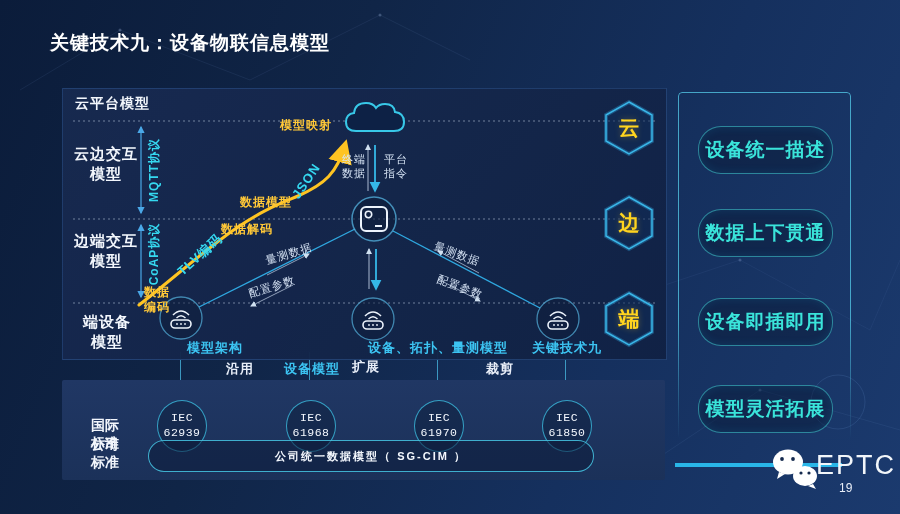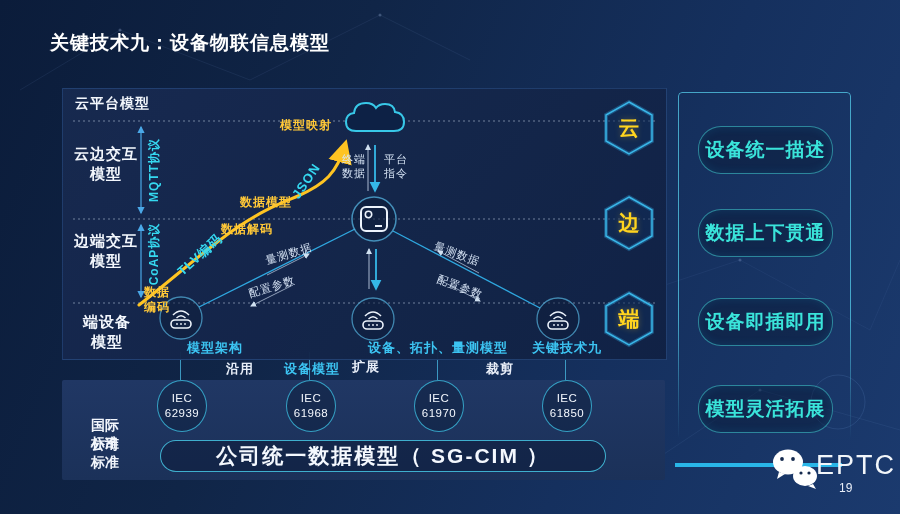--- a/index.html
+++ b/index.html
@@ -22,28 +22,28 @@
   .flow{color:#d7e4f5;font-size:11px;letter-spacing:1px;}
   .node{color:#3cc4f2;font-weight:700;font-size:13px;letter-spacing:1px;}
   .hex-t{color:#ffd41f;font-weight:700;font-size:21px;text-shadow:0 0 6px rgba(255,200,40,.35);}
   
   .conn{position:absolute;width:1px;height:37px;top:352px;background:rgba(70,180,220,.8);z-index:1;}
   .gap{position:absolute;color:#e8eef8;font-size:13px;font-weight:700;letter-spacing:1px;z-index:3;transform:translate(-50%,-50%);}
   
   .bpanel{position:absolute;left:62px;top:380px;width:603px;height:100px;z-index:2;
     background:linear-gradient(180deg,#203764,#1b3159);border-radius:2px;}
   .stdlab{color:#f2f6fc;font-weight:700;font-size:14px;line-height:1.3;text-align:center;width:32px;white-space:normal;}
-  .iec{position:absolute;top:0;width:48px;height:50px;border-radius:50%;
+  .iec{position:absolute;top:20px;width:48px;height:50px;border-radius:50%;
     border:1.3px solid rgba(60,190,225,.8);background:rgba(12,28,58,.45);
     display:flex;flex-direction:column;align-items:center;justify-content:center;
-    color:#f4f8fe;font-size:11.5px;line-height:1.3;letter-spacing:.5px;}
-  .pill{position:absolute;left:98px;top:60px;width:444px;height:30px;border-radius:16px;
+    color:#f4f8fe;font-size:11.5px;line-height:1.3;letter-spacing:.5px;font-family:Liberation Mono, monospace;}
+  .pill{position:absolute;left:86px;top:60px;width:444px;height:30px;border-radius:16px;
     border:1.5px solid rgba(70,200,230,.85);background:rgba(12,28,58,.55);
     display:flex;align-items:center;justify-content:center;
-    color:#f4f8fe;font-weight:700;font-size:21px;letter-spacing:2px;}
+    color:#f4f8fe;font-weight:700;font-size:11px;letter-spacing:2px;}
   
   .rpanel{position:absolute;left:678px;top:92px;width:173px;height:348px;z-index:2;border-radius:4px;}
   .rpanel::before{content:"";position:absolute;inset:0;border:1.5px solid rgba(85,205,235,.75);border-radius:4px;
     -webkit-mask:linear-gradient(180deg,#000 65%,transparent 100%);
     mask:linear-gradient(180deg,#000 65%,transparent 100%);}
   .feature{position:absolute;left:20px;width:133px;height:46px;border-radius:23px;
     border:1px solid rgba(70,215,220,.55);background:rgba(8,24,50,.45);
     box-shadow:0 0 10px rgba(30,140,190,.18) inset;
     display:flex;align-items:center;justify-content:center;
     color:#3ae4da;font-weight:700;font-size:19px;letter-spacing:1px;}

